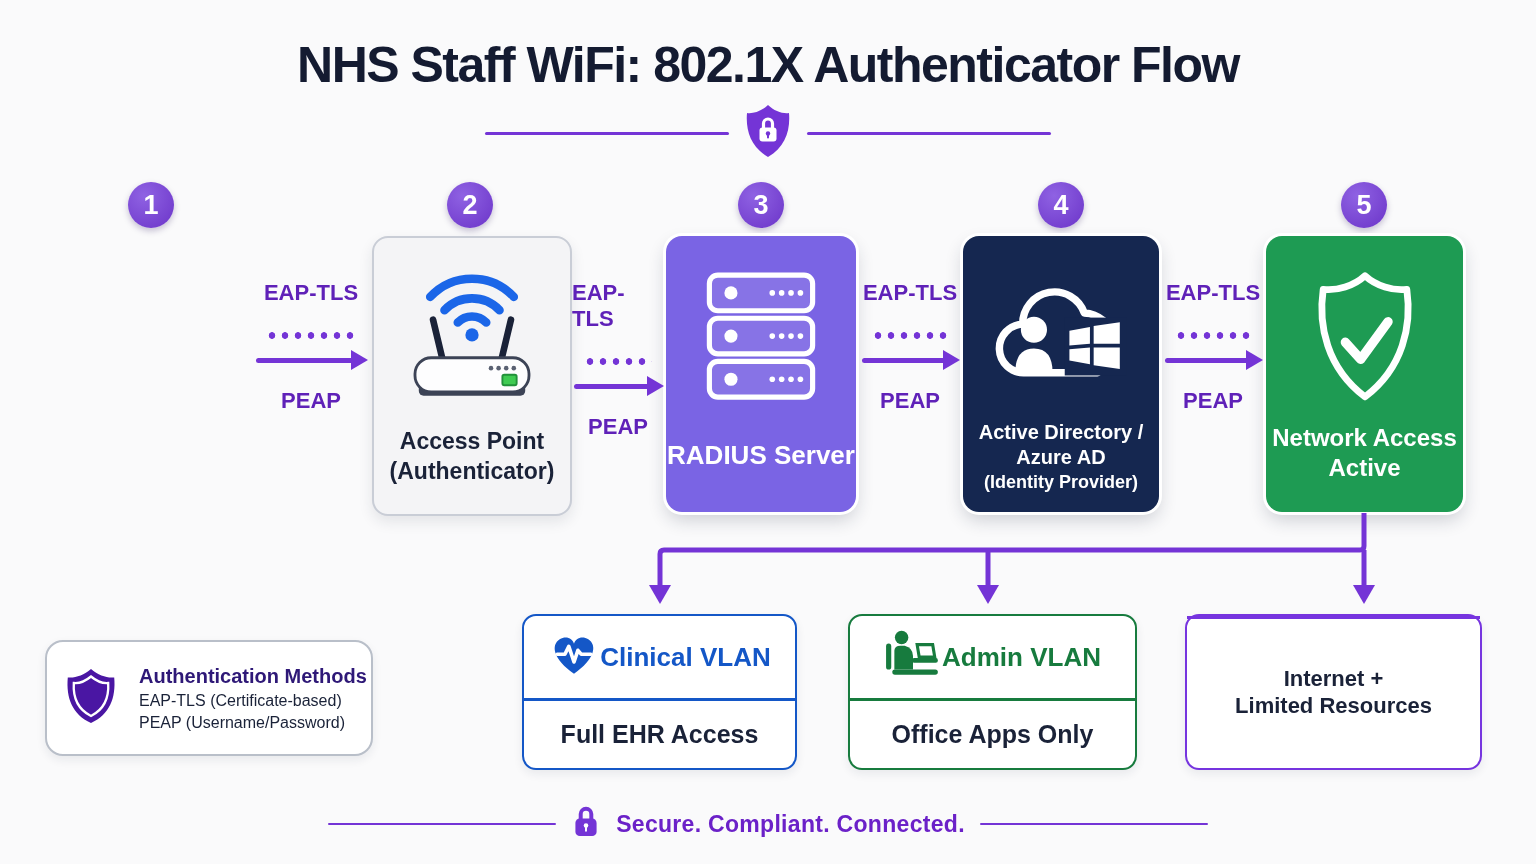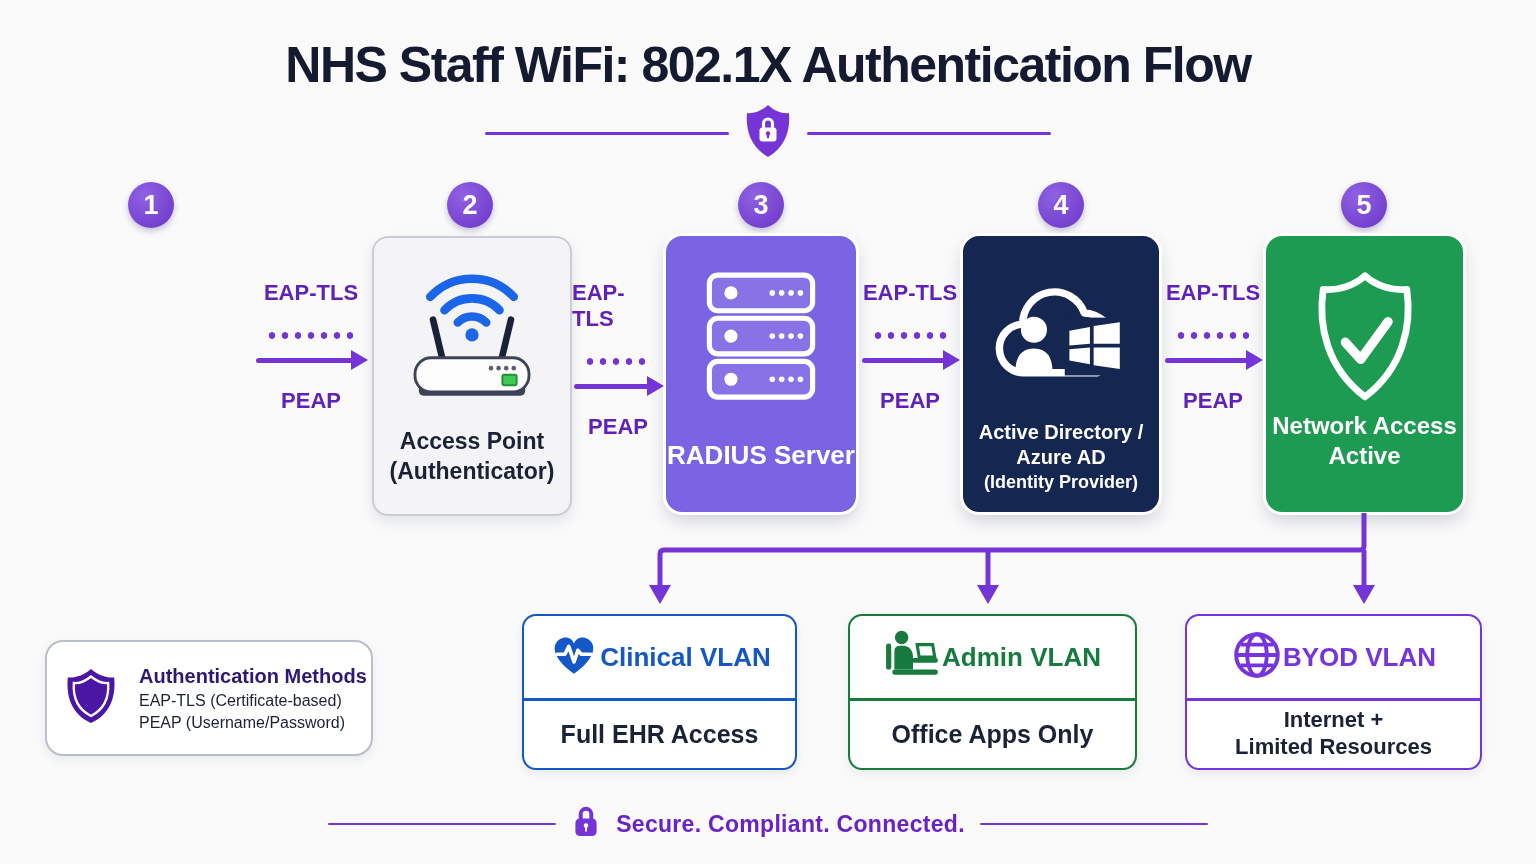--- a/index.html
+++ b/index.html
@@ -80,21 +80,21 @@
   }
   .footer .hline{width:228px;height:2.5px;background:var(--purple);border-radius:2px;}
   .footer .tagline{font-size:23px;font-weight:bold;color:#6b21c8;letter-spacing:.3px;}
   .icon-wrap{display:flex;justify-content:center;}
 </style>
 </head>
 <body>
 
 <div class="canvas">
 
-  <h1 class="title">NHS Staff WiFi: 802.1X Authentication Flow</h1>
+  <h1 class="title">NHS Staff WiFi: 802.1X Authenticator Flow</h1>
 
   <div class="top-divider">
     <span class="hline"></span>
     <span>
       <svg width="46" height="56" viewBox="0 0 46 56">
         <path d="M23 2 C29 8 38 11 44 10 C45.5 28 40 44 23 54 C6 44 0.5 28 2 10 C8 11 17 8 23 2 Z" fill="var(--purple)"></path>
         <path d="M18.5 25 V20.5 a4.5 4.5 0 0 1 9 0 V25" stroke="#ffffff" stroke-width="3.2" fill="none"></path>
         <rect x="14.5" y="24.5" width="17" height="14" rx="3" fill="#ffffff"></rect>
         <circle cx="23" cy="30.5" r="2.2" fill="var(--purple)"></circle>
         <rect x="22" y="30.5" width="2" height="5" rx="1" fill="var(--purple)"></rect>
@@ -196,21 +196,21 @@
     </div>
   </div>
 
   <div class="step-box fill" style="left:1266px;width:197px;background:var(--granted-green)">
     <div class="icon-wrap" style="margin-top:24px">
       <svg width="128" height="156" viewBox="0 0 150 170">
         <path d="M75 12 C88 24 108 30 124 28 C130 70 120 120 75 154 C30 120 20 70 26 28 C42 30 62 24 75 12 Z" stroke="#ffffff" stroke-width="8" fill="none" stroke-linejoin="round"></path>
         <polyline points="52,90 70,110 102,66" stroke="#ffffff" stroke-width="11" fill="none" stroke-linecap="round" stroke-linejoin="round"></polyline>
       </svg>
     </div>
-    <div class="step-label white" style="bottom:40px">
+    <div class="step-label white" style="bottom:28px">
       <div>Network Access</div>
       <div>Active</div>
     </div>
   </div>
 
   <div class="connector" style="left:254px;width:114px">
     <div class="conn-label">EAP-TLS</div>
     <div class="dots"></div>
     <div class="h-arrow">
         <i class="line"></i>
@@ -285,32 +285,20 @@
           <rect x="8" y="40" width="44" height="5" rx="2.5"></rect>
         </svg>
       </span>
       <span class="vlan-name" style="color:var(--admin-green)">Admin VLAN</span>
     </div>
     <div class="vlan-divider" style="background:var(--admin-green)"></div>
     <div class="vlan-bottom">Office Apps Only</div>
   </div>
 
   <div class="vlan" style="left:1185px;width:293px;border:2.5px solid var(--byod-purple)">
-    <div class="vlan-top">
-      <span>
-        <svg width="52" height="52" viewBox="0 0 40 40" stroke="var(--byod-purple)" fill="none" stroke-width="3">
-          <circle cx="20" cy="20" r="16"></circle>
-          <ellipse cx="20" cy="20" rx="7.5" ry="16"></ellipse>
-          <line x1="4.5" y1="20" x2="35.5" y2="20"></line>
-          <line x1="7.5" y1="12" x2="32.5" y2="12"></line>
-          <line x1="7.5" y1="28" x2="32.5" y2="28"></line>
-        </svg>
-      </span>
-      <span class="vlan-name" style="color:var(--byod-purple)">BYOD VLAN</span>
-    </div>
     <div class="vlan-divider" style="background:var(--byod-purple)"></div>
     <div class="vlan-bottom two">
       <div>Internet +</div>
       <div>Limited Resources</div>
     </div>
   </div>
 
   <div class="auth-box">
     <span>
       <svg width="52" height="60" viewBox="0 0 56 64">

